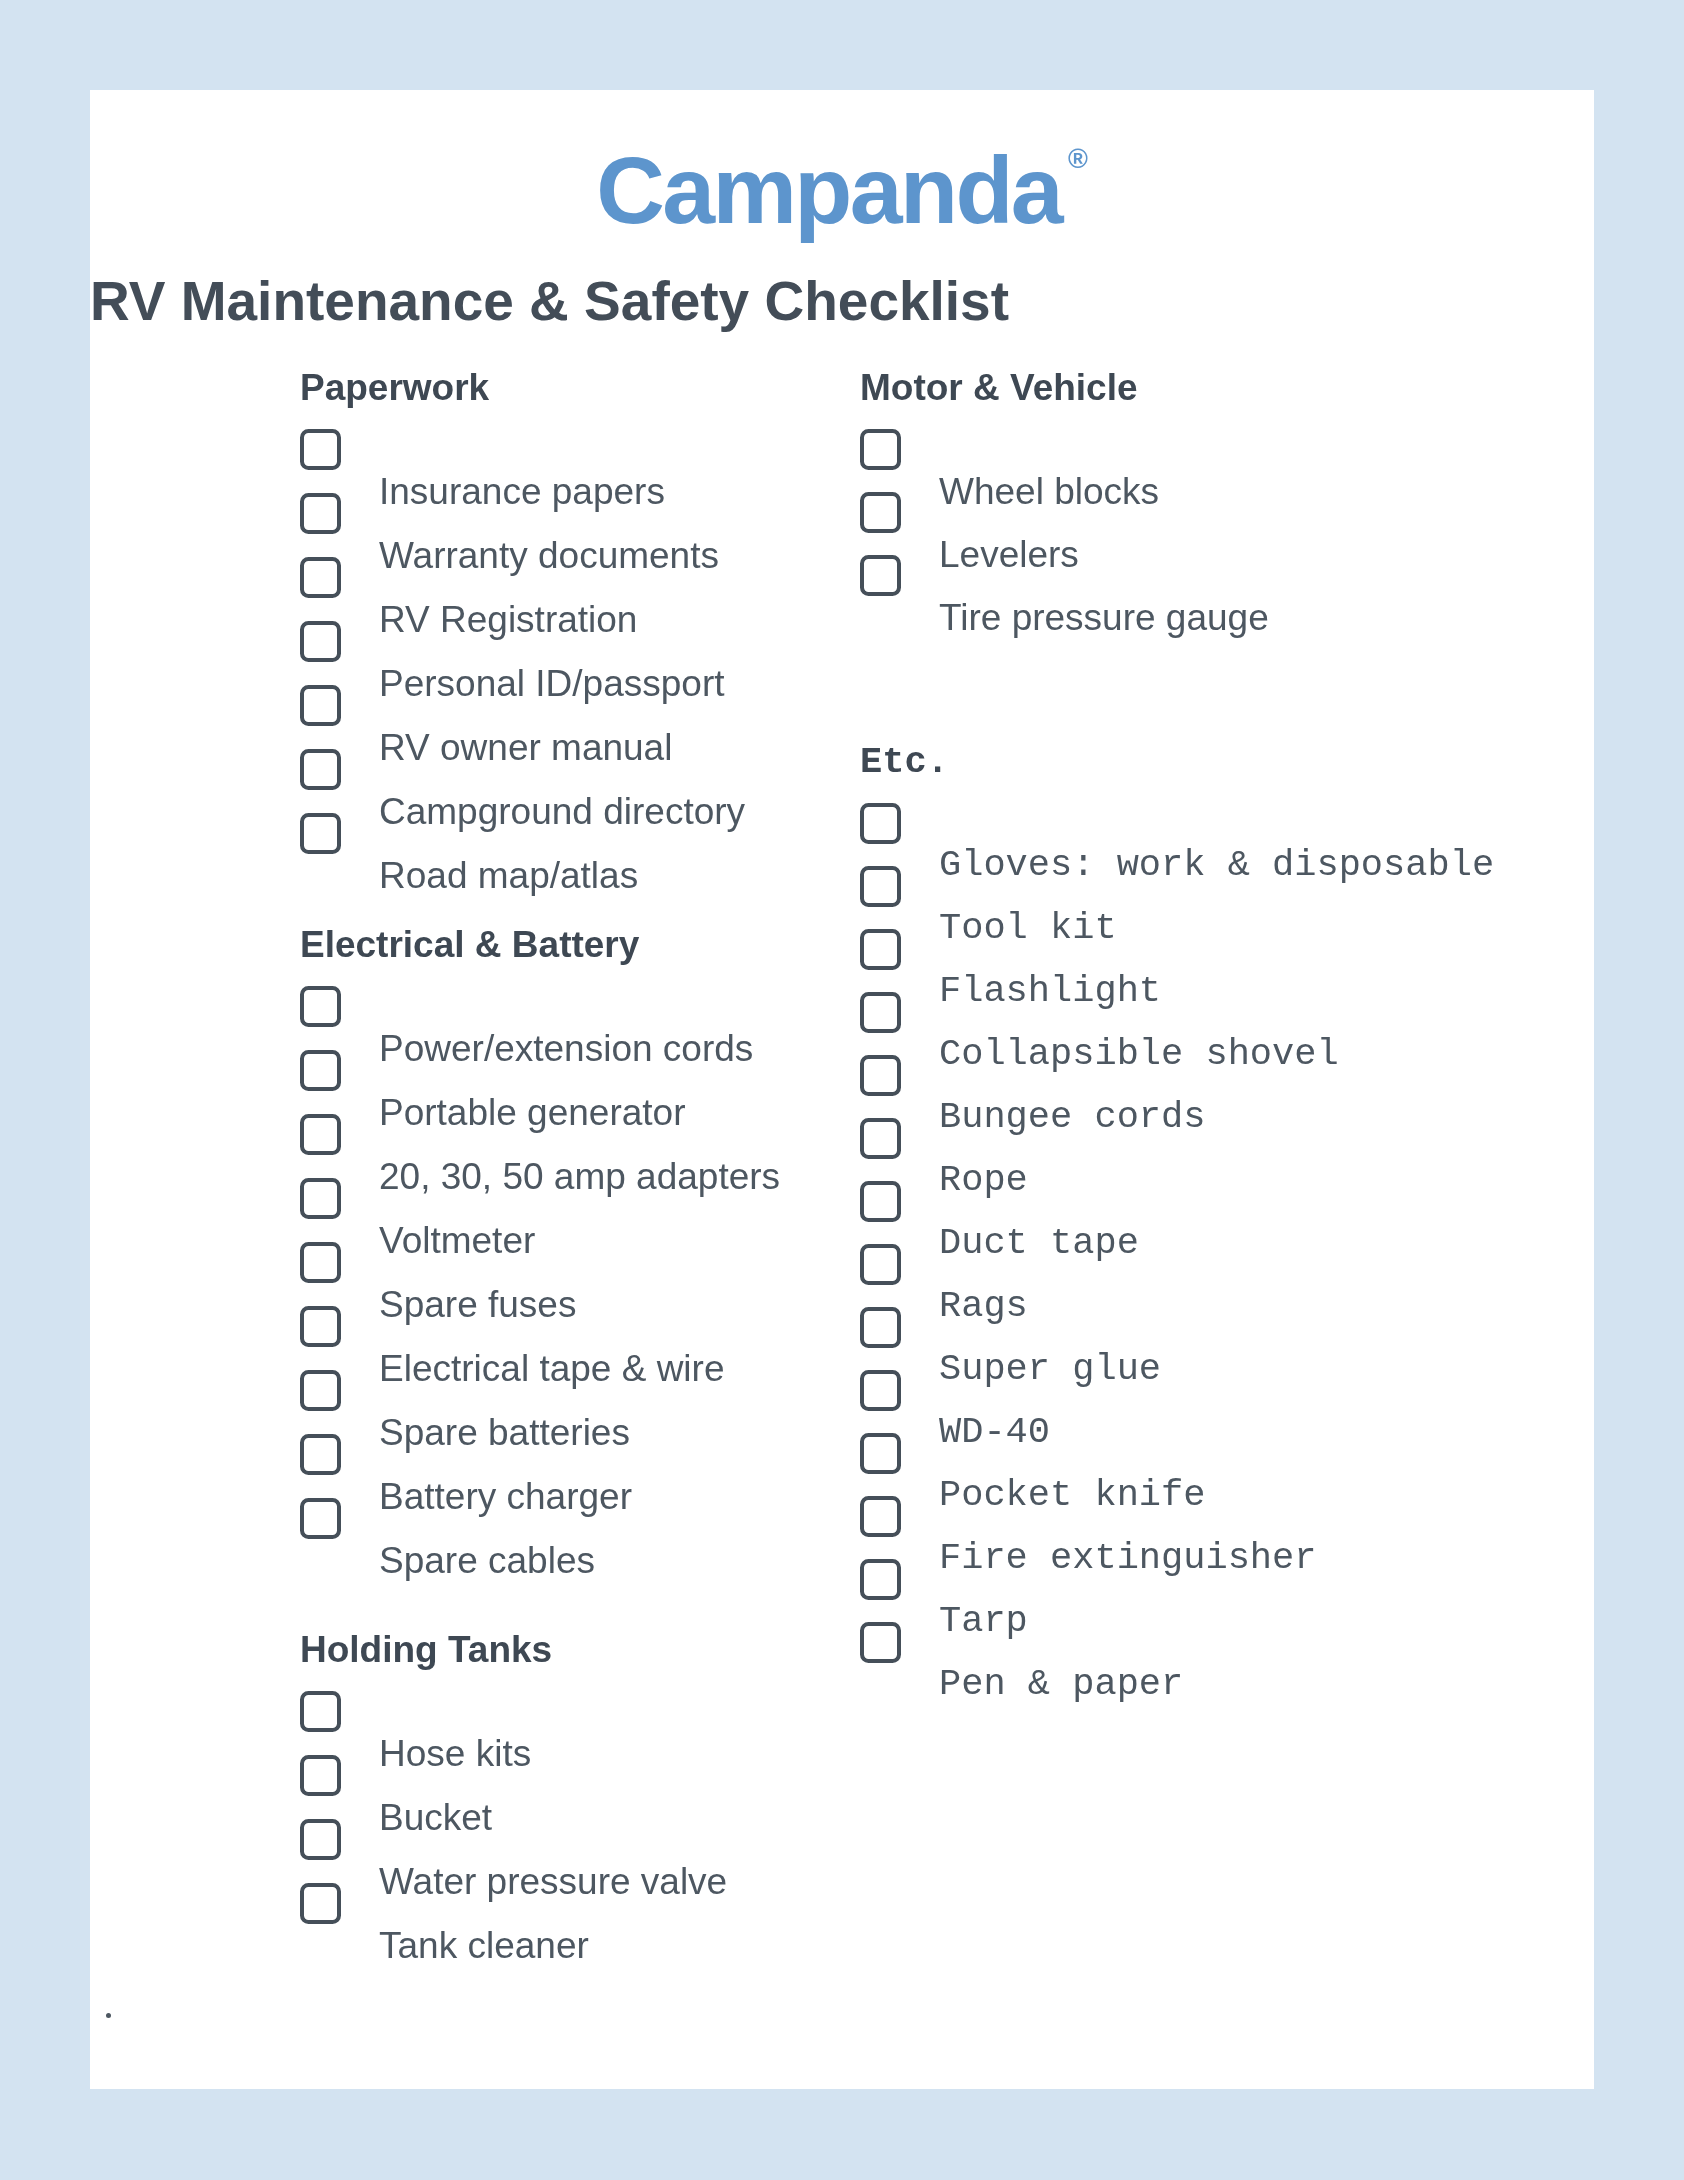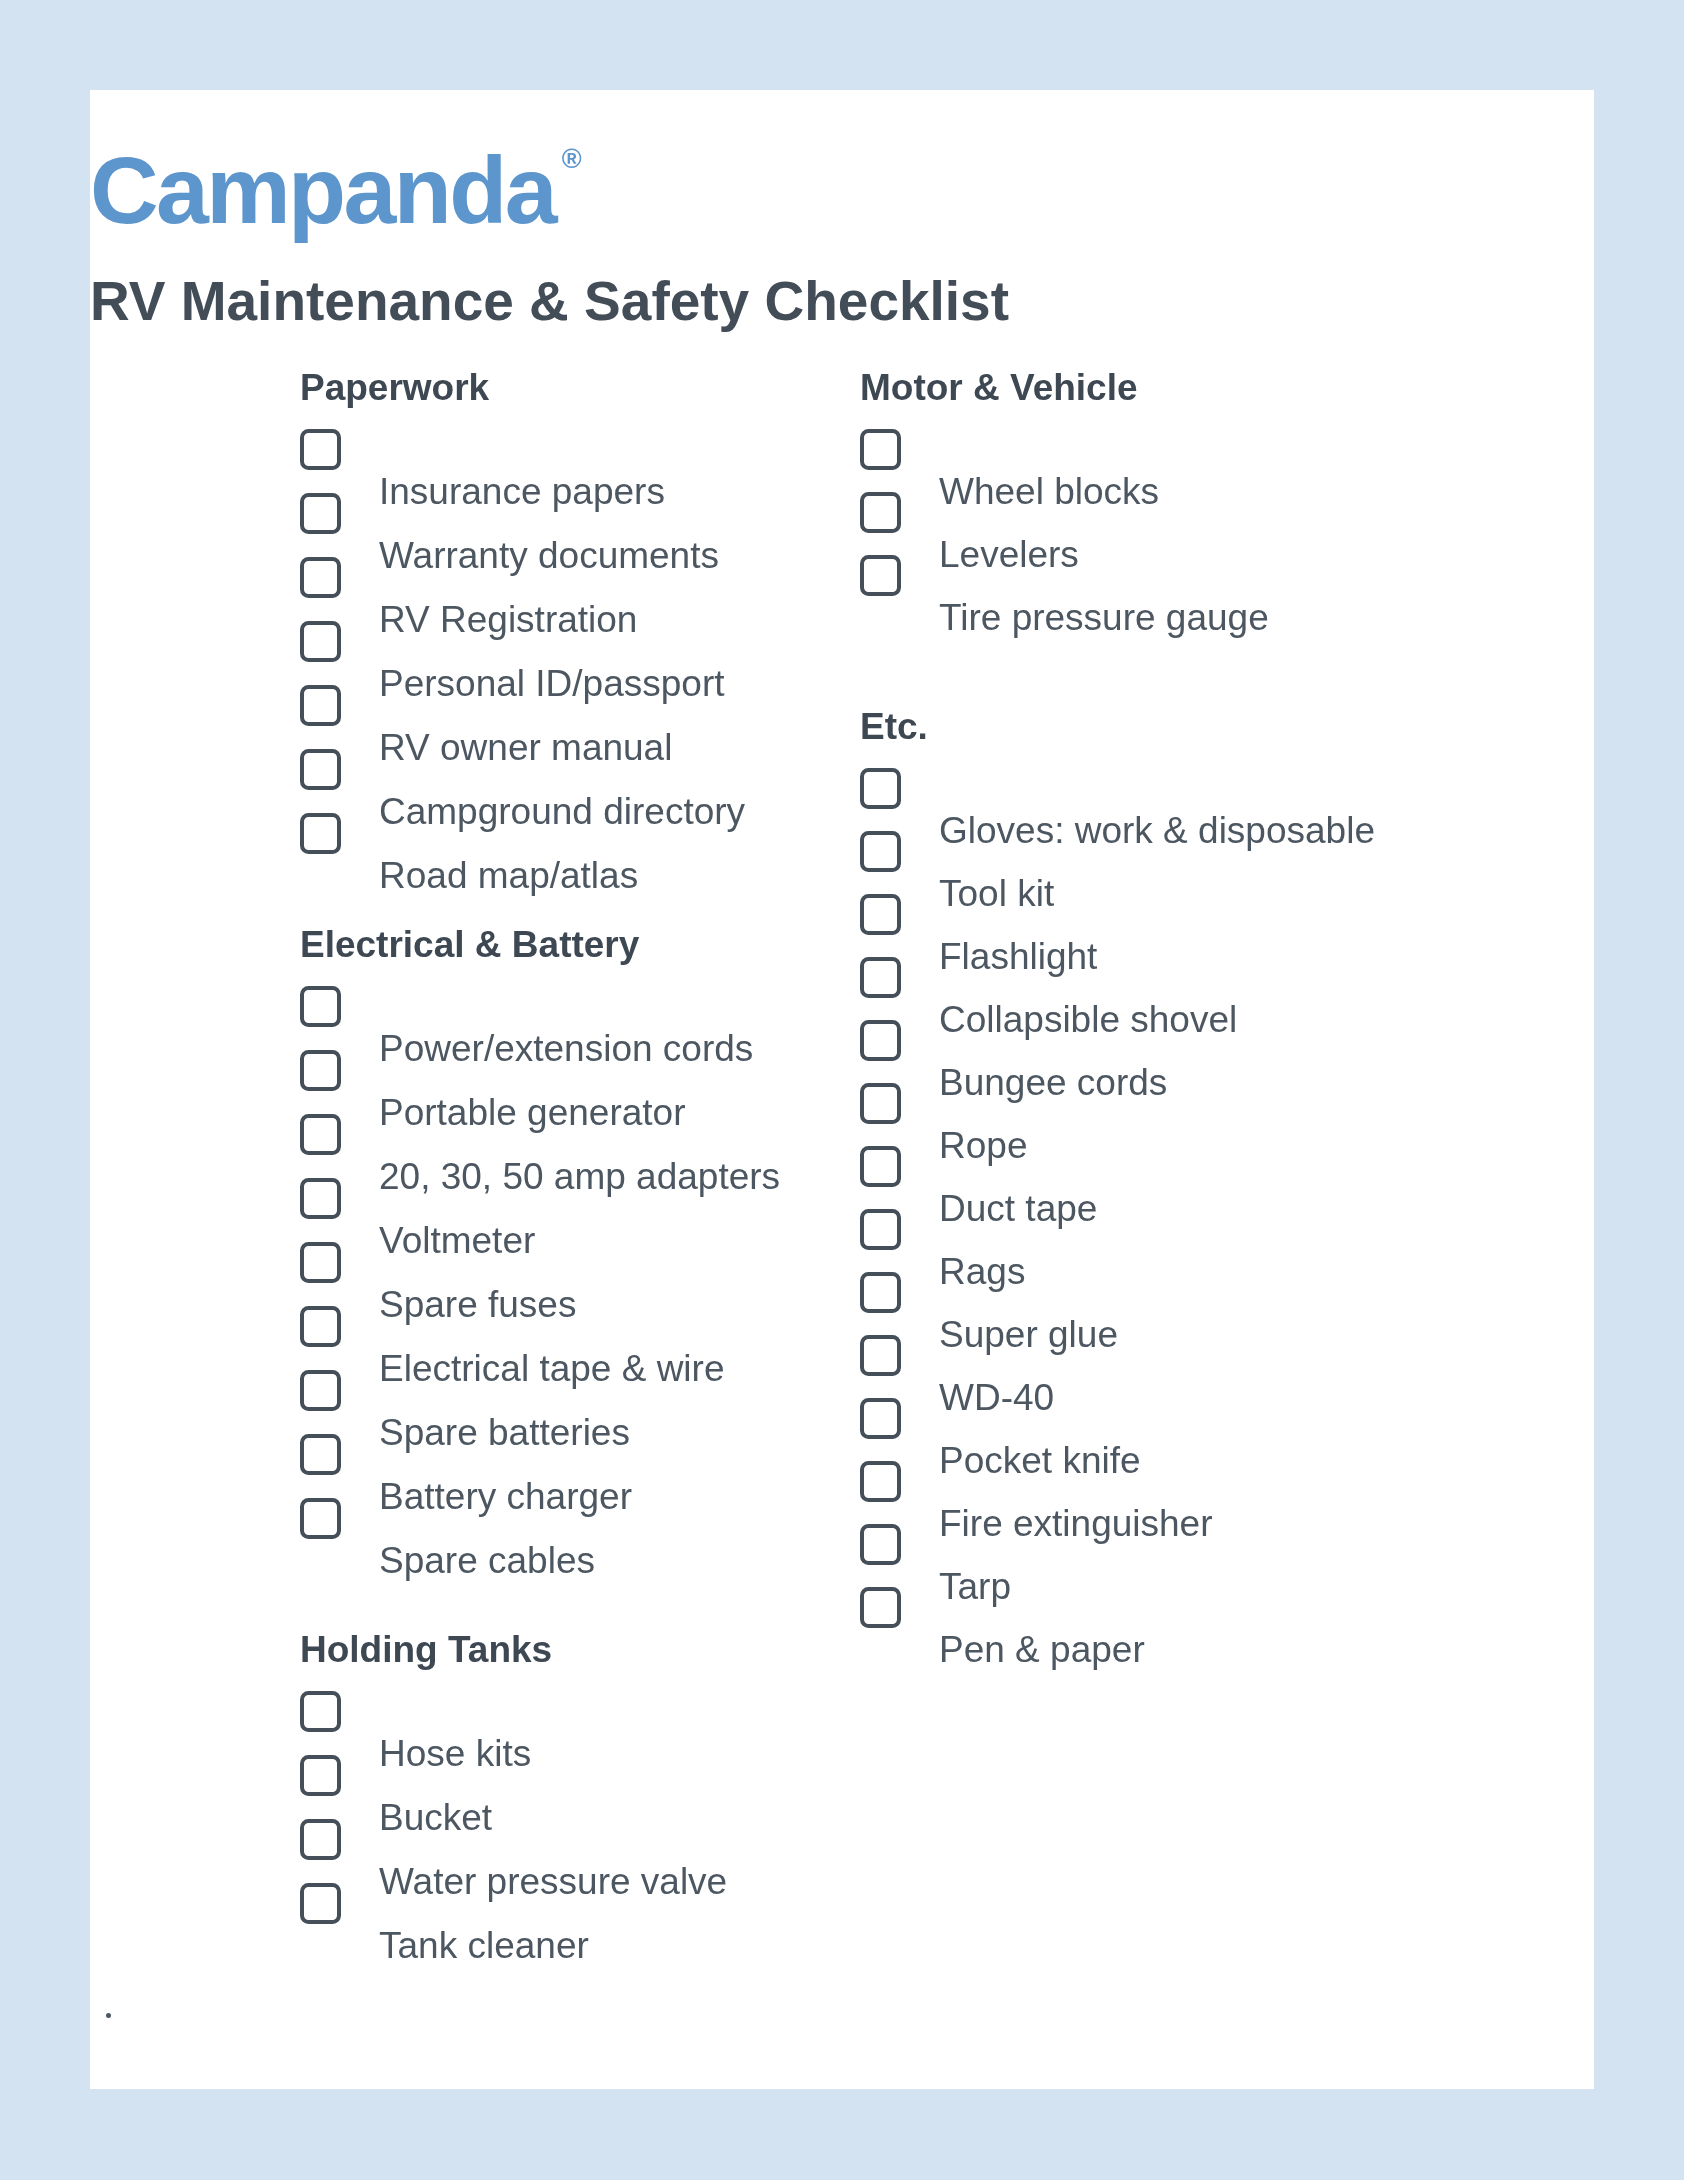--- a/index.html
+++ b/index.html
@@ -19,21 +19,21 @@
     width: 1504px;
     height: 1999px;
     background: #ffffff;
   }
   
   .logo-wrap {
     position: absolute;
     top: 53px;
     left: 0;
     width: 100%;
-    text-align: left;
+    text-align: center;
   }
   .logo {
     font-size: 95px;
     font-weight: bold;
     letter-spacing: -2.6px;
     color: #5d95cd;
     line-height: 1;
   }
   .reg {
     font-size: 27px;
@@ -57,21 +57,21 @@
   }
   
   .col { position: absolute; top: 0; height: 100%; }
   .col-left  { left: 171px; width: 579px; margin-left: 39px; }
   .col-right { left: 770px; width: 681px; }
   .section { position: absolute; left: 0; width: 100%; }
   .sec-paperwork   { top: 276px; }
   .sec-electrical  { top: 833px; }
   .sec-holding     { top: 1538px; }
   .sec-motor       { top: 276px; }
-  .sec-etc         { top: 615px; }
+  .sec-etc         { top: 650px; font-family: Liberation Mono, monospace; }
   .section h2 {
     font-size: 37px;
     line-height: 44px;
     font-weight: bold;
     color: #3e4853;
     white-space: nowrap;
   }
   ul.rows { list-style: none; margin-top: 19px; }
   .row { display: flex; align-items: flex-start; height: 64px; flex-direction: column; }
   .col-right .row { height: 63px; }

